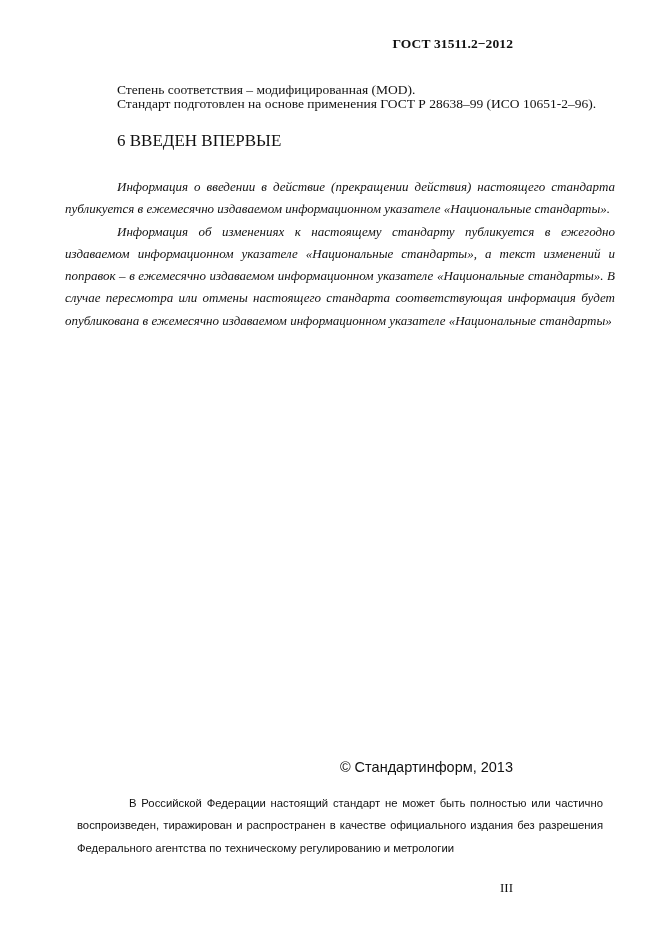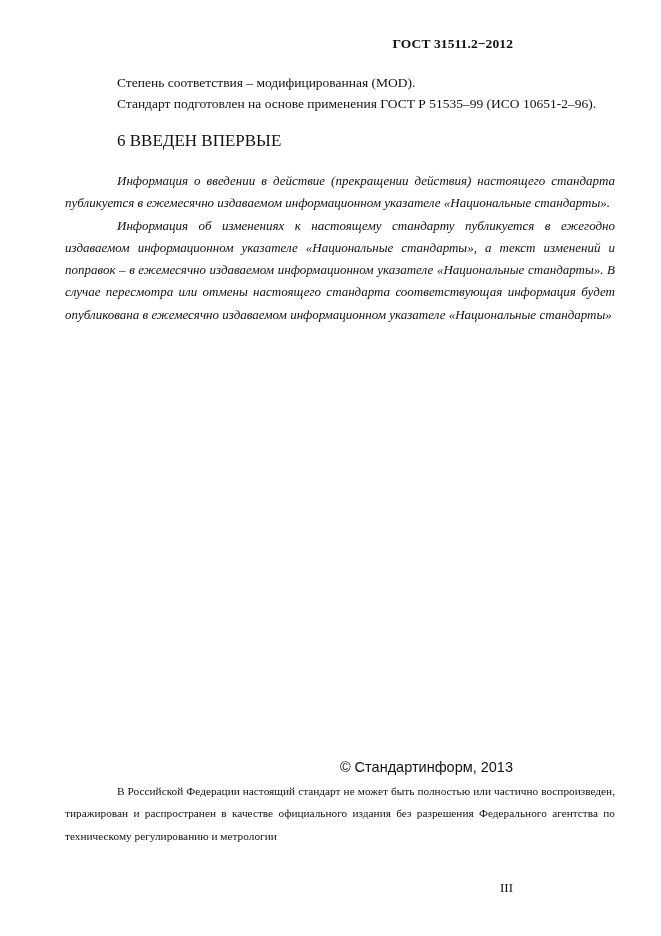--- a/index.html
+++ b/index.html
@@ -68,45 +68,44 @@
     position: absolute;
     left: 65px;
     top: 780px;
     width: 550px;
     font-family: "Liberation Sans", sans-serif;
     font-size: 11.3px;
     line-height: 22.3px;
     text-align: justify;
   }
   .rights-block p {
-    margin: 0;
+    margin: 12px;
     text-indent: 52px;
-    font-family: Liberation Serif, serif;
   }
   .page-number {
     position: absolute;
     top: 880px;
     right: 47px;
     font-size: 13px;
     text-align: right;
   }
 </style>
 </head>
 <body>
 
 <div class="page">
 
   <div class="header-code">ГОСТ 31511.2−2012</div>
 
-  <div class="line" style="top:75px;">Степень соответствия – модифицированная (MOD).</div>
-  <div class="line" style="top:96px;">Стандарт подготовлен на основе применения ГОСТ Р 51535–99 (ИСО 10651-2–96).</div>
+  <div class="line" style="top:82px;">Степень соответствия – модифицированная (MOD).</div>
+  <div class="line" style="top:96px;">Стандарт подготовлен на основе применения ГОСТ Р 28638–99 (ИСО 10651-2–96).</div>
 
   <div class="section-heading">6 ВВЕДЕН ВПЕРВЫЕ</div>
 
-  <div class="italic-block" style="top:170px;">
+  <div class="italic-block" style="top:176px;">
     <p>Информация о введении в действие (прекращении действия) настоящего стандарта публикуется в ежемесячно издаваемом информационном указателе «Национальные стандарты».</p>
     <p>Информация об изменениях к настоящему стандарту публикуется в ежегодно издаваемом информационном указателе «Национальные стандарты», а текст изменений и поправок – в ежемесячно издаваемом информационном указателе «Национальные стандарты». В случае пересмотра или отмены настоящего стандарта соответствующая информация будет опубликована в ежемесячно издаваемом информационном указателе «Национальные стандарты»</p>
   </div>
 
   <div class="copyright">© Стандартинформ, 2013</div>
 
   <div class="rights-block">
     <p>В Российской Федерации настоящий стандарт не может быть полностью или частично воспроизведен, тиражирован и распространен в качестве официального издания без разрешения Федерального агентства по техническому регулированию и метрологии</p>
   </div>
 

